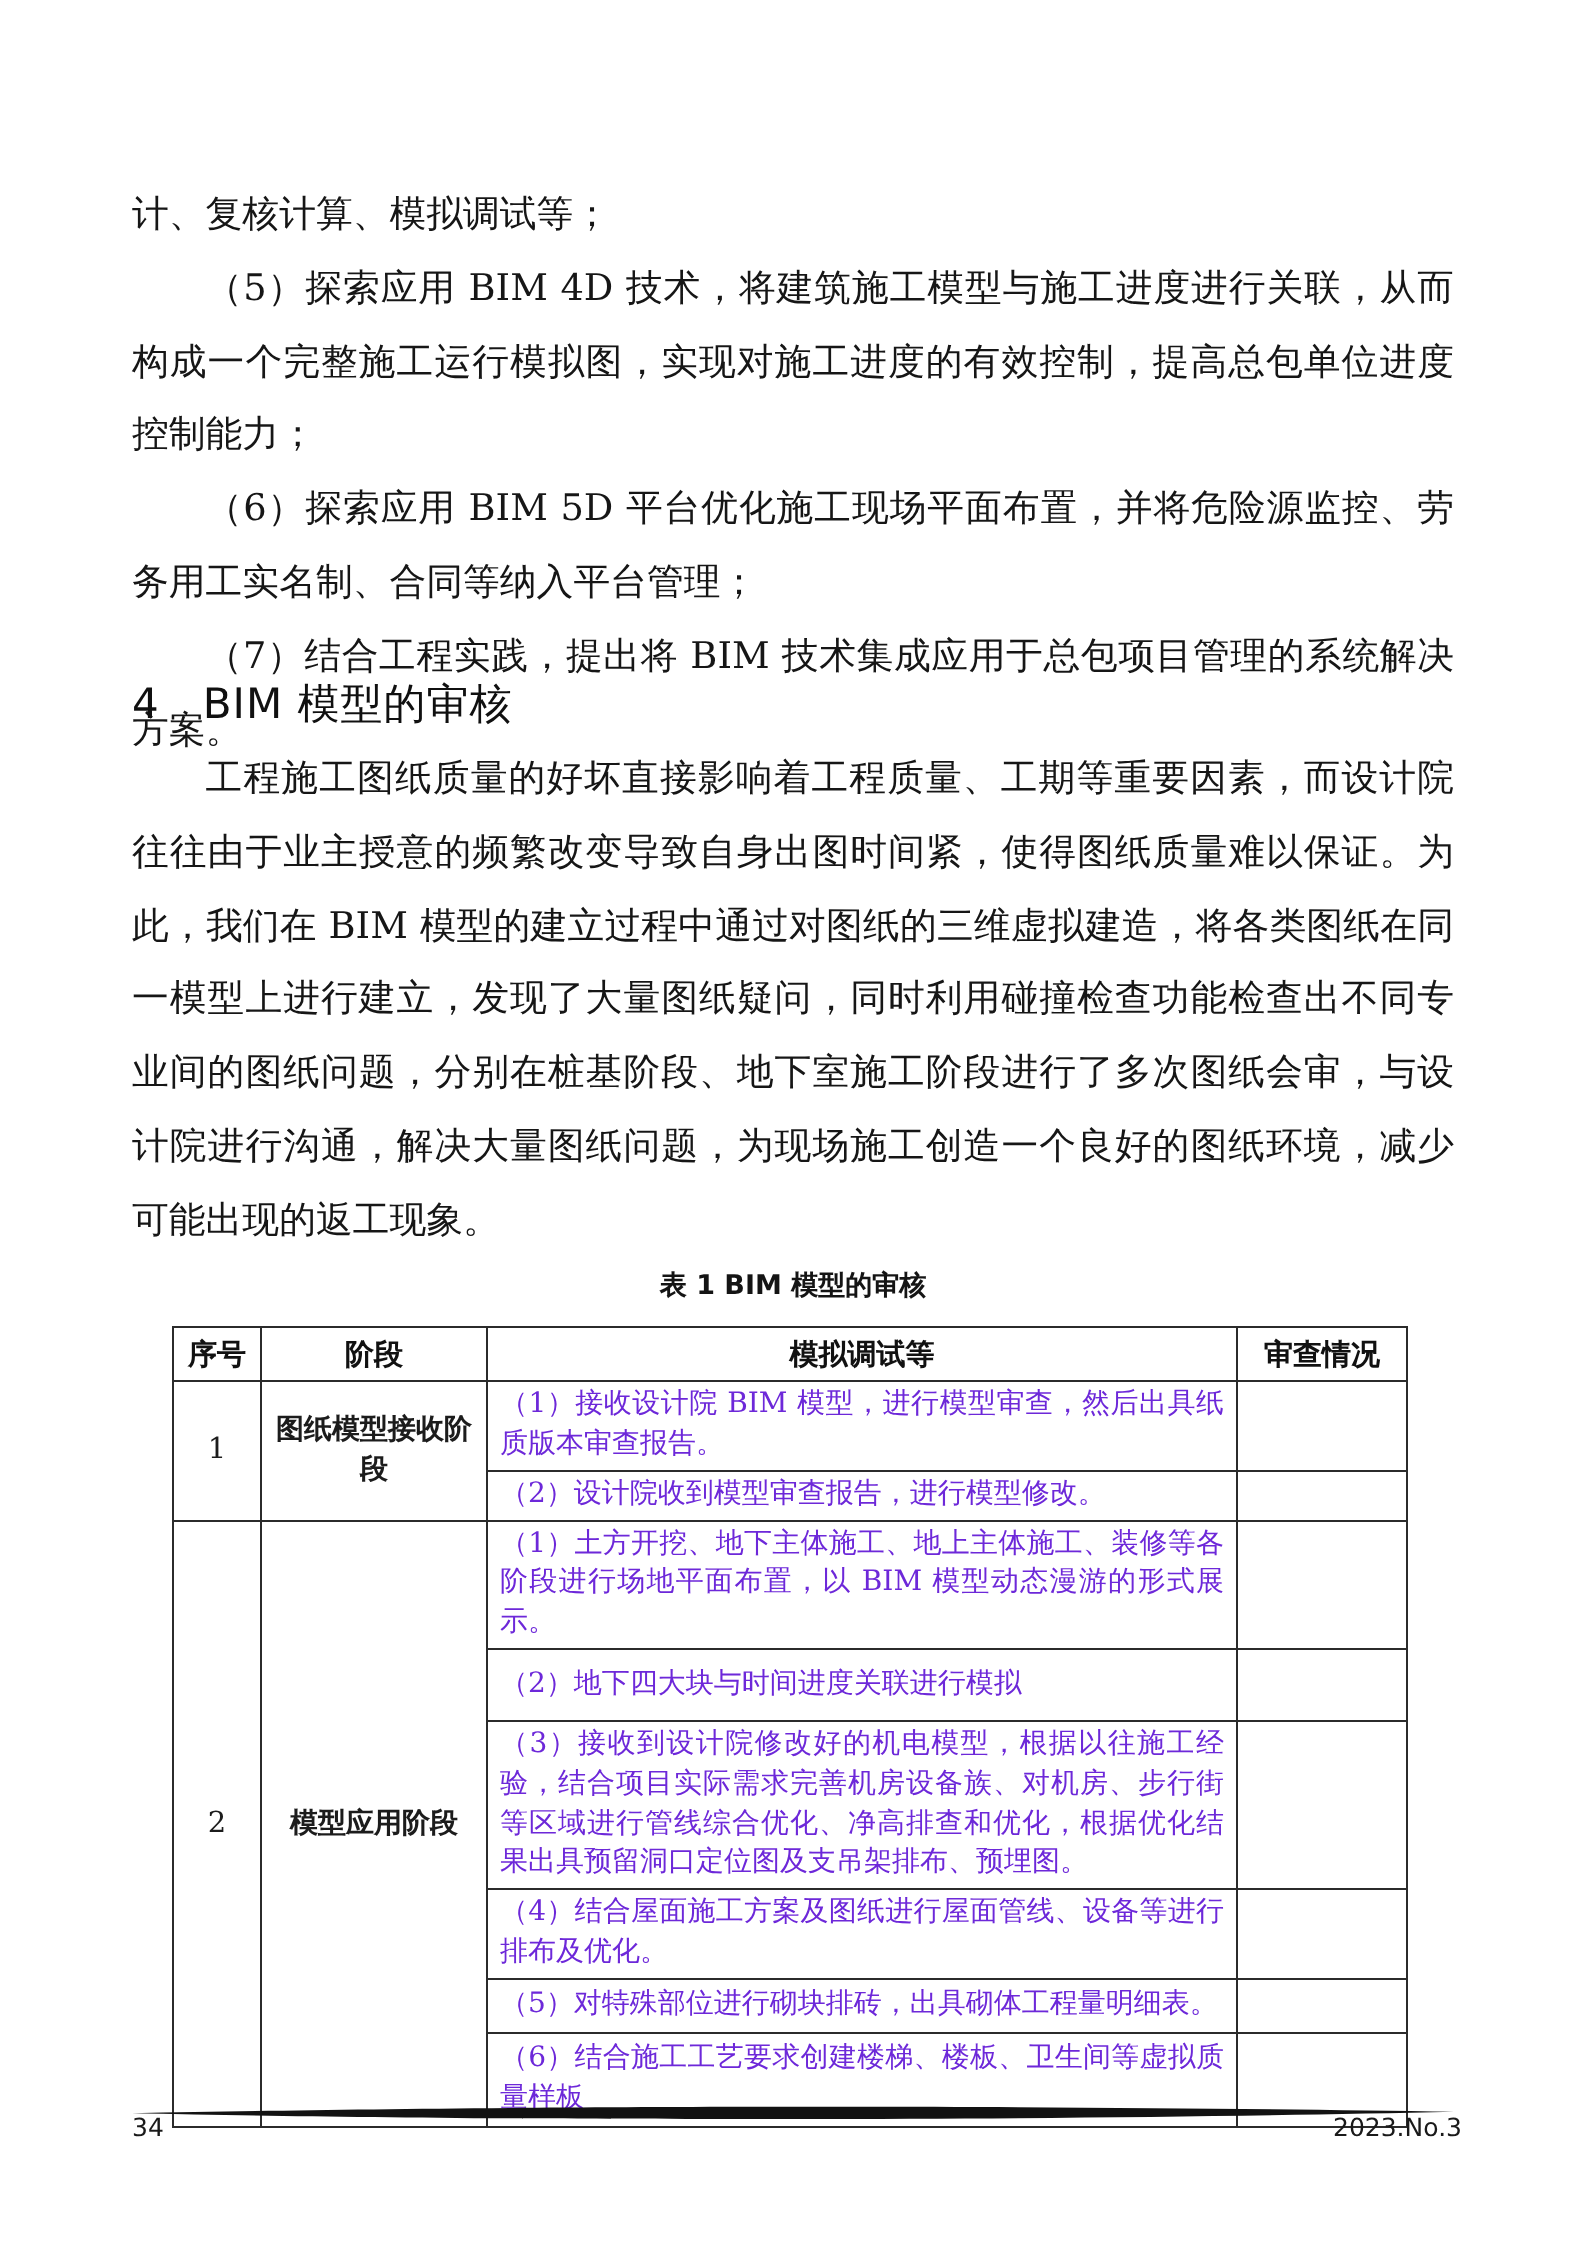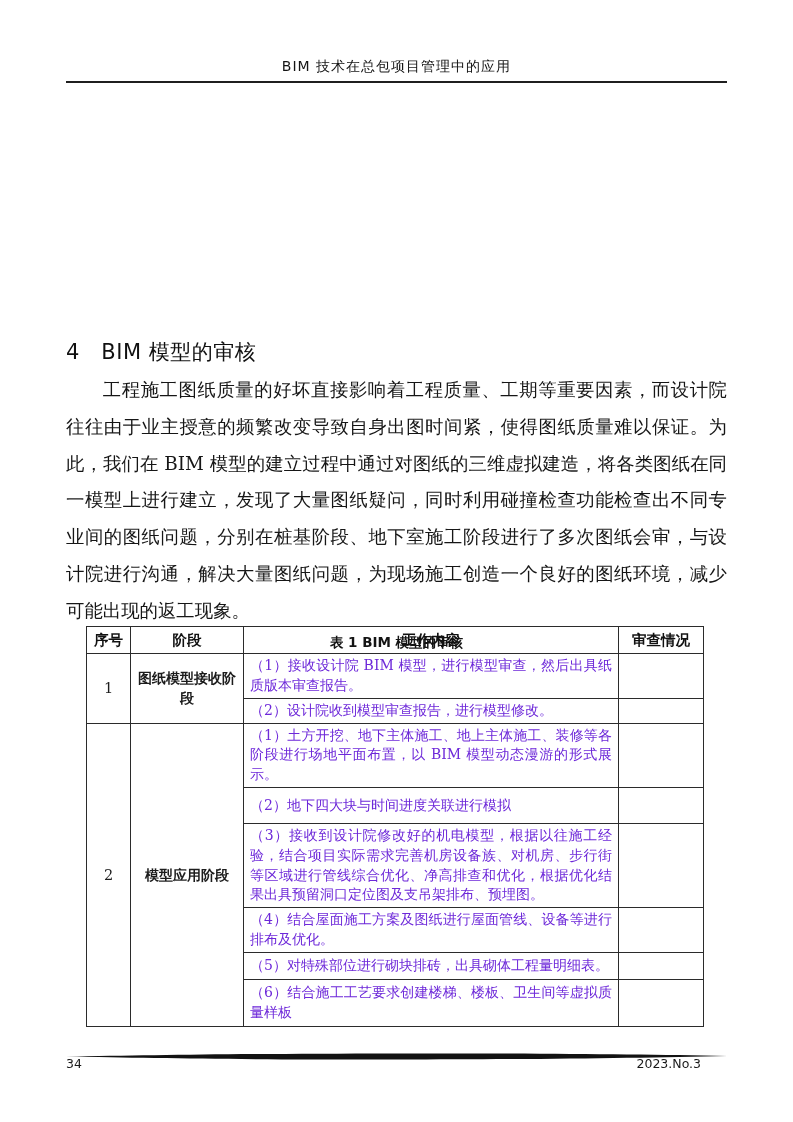--- a/index.html
+++ b/index.html
@@ -45,21 +45,21 @@
   }
 
   
   .table-caption{
     position:absolute;top:634px;left:66px;width:661px;
     text-align:center;
     font-family:"DejaVu Sans","Liberation Sans",sans-serif;
     font-weight:600;font-size:13.5px;color:#141414;
   }
   table.review{
-    position:absolute;top:626px;left:86px;
+    position:absolute;top:663px;left:86px;
     width:617px;
     border-collapse:collapse;table-layout:fixed;
     font-size:14px;
   }
   table.review th,table.review td{
     border:1px solid #2b2b2b;
     padding:2px 6px;
     vertical-align:middle;
     overflow:hidden;
   }
@@ -79,55 +79,58 @@
   
   .footer-rule{
     position:absolute;top:1046px;left:66px;width:661px;height:9px;
   }
   .footer-row{
     position:absolute;top:1056px;left:66px;width:661px;
     font-family:"DejaVu Sans","Liberation Sans",sans-serif;
     font-size:12.5px;color:#1a1a1a;
   }
   .issue{
-    position:absolute;top:1056px;right:92px;
+    position:absolute;top:1056px;right:62px;
     font-family:"DejaVu Sans","Liberation Sans",sans-serif;
     font-size:12.5px;color:#1a1a1a;
   }
 </style>
 </head>
 <body>
 
 <div class="page">
 
-  <div class="page-header">
-    <span class="title">BIM 技术在总包项目管理中的应用</span>
+
+  <div class="body-block" id="block1">
+    <p>计、复核计算、模拟调试等；</p>
+    <p class="indent">（5）探索应用 BIM 4D 技术，将建筑施工模型与施工进度进行关联，从而构成一个完整施工运行模拟图，实现对施工进度的有效控制，提高总包单位进度控制能力；</p>
+    <p class="indent">（6）探索应用 BIM 5D 平台优化施工现场平面布置，并将危险源监控、劳务用工实名制、合同等纳入平台管理；</p>
+    <p class="indent">（7）结合工程实践，提出将 BIM 技术集成应用于总包项目管理的系统解决方案。</p>
   </div>
-
 
   <div class="section-heading">4　BIM 模型的审核</div>
 
   <div class="body-block" id="block2">
     <p class="indent">工程施工图纸质量的好坏直接影响着工程质量、工期等重要因素，而设计院往往由于业主授意的频繁改变导致自身出图时间紧，使得图纸质量难以保证。为此，我们在 BIM 模型的建立过程中通过对图纸的三维虚拟建造，将各类图纸在同一模型上进行建立，发现了大量图纸疑问，同时利用碰撞检查功能检查出不同专业间的图纸问题，分别在桩基阶段、地下室施工阶段进行了多次图纸会审，与设计院进行沟通，解决大量图纸问题，为现场施工创造一个良好的图纸环境，减少可能出现的返工现象。</p>
   </div>
 
   <div class="table-caption">表 1 BIM 模型的审核</div>
 
   <table class="review">
     <colgroup>
       <col style="width:44px">
         <col style="width:113px">
         <col style="width:375px">
         <col style="width:85px">
     </colgroup>
     <tbody>
         <tr>
       <th>序号</th>
       <th>阶段</th>
-      <th>工作内容</th>
+      <th>模拟调试等</th>
       <th>审查情况</th>
     </tr>
 
     <tr style="height:44px;">
       <td class="serial" rowspan="2">1</td>
       <td class="stage" rowspan="2">图纸模型接收阶段</td>
       <td class="work">（1）接收设计院 BIM 模型，进行模型审查，然后出具纸质版本审查报告。</td>
       <td class="review-cell"></td>
     </tr>
     <tr style="height:25px;">

